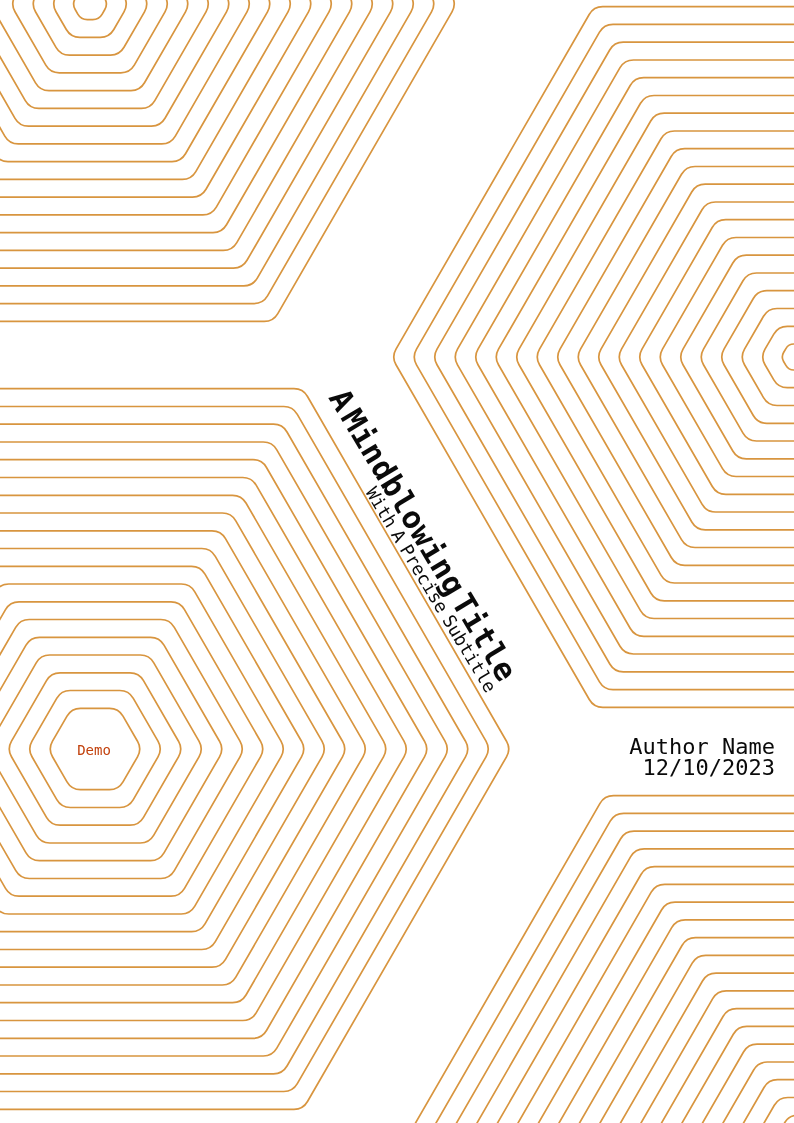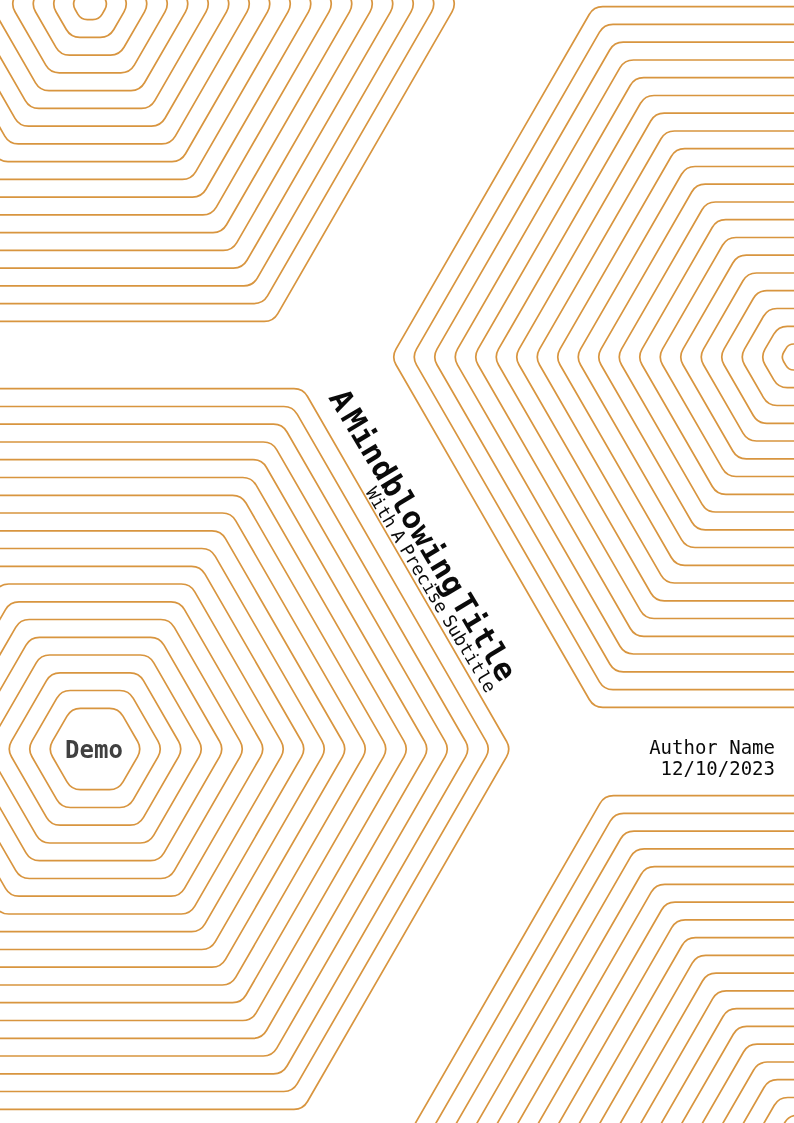--- a/index.html
+++ b/index.html
@@ -41,31 +41,30 @@
     margin-top: -7px;
     margin-left: 100px;
     line-height: 1.1;
     color: #0a0a0a;
   }
   .edition-label {
     position: absolute;
     left: 94px;
     top: 750px;
     transform: translate(-50%, -50%);
-    font-size: 24px;
-    color: #404040;
+    font-size: 14px;
+    color: #c2410c;
     white-space: nowrap;
-    font-weight: bold;
   }
   .author-block {
     position: absolute;
     right: 19px;
     top: 737px;
     text-align: right;
-    font-size: 19px;
+    font-size: 22px;
     line-height: 20.5px;
     color: #0a0a0a;
     white-space: nowrap;
   }
 </style>
 </head>
 <body>
 
 <div class="page">
 

